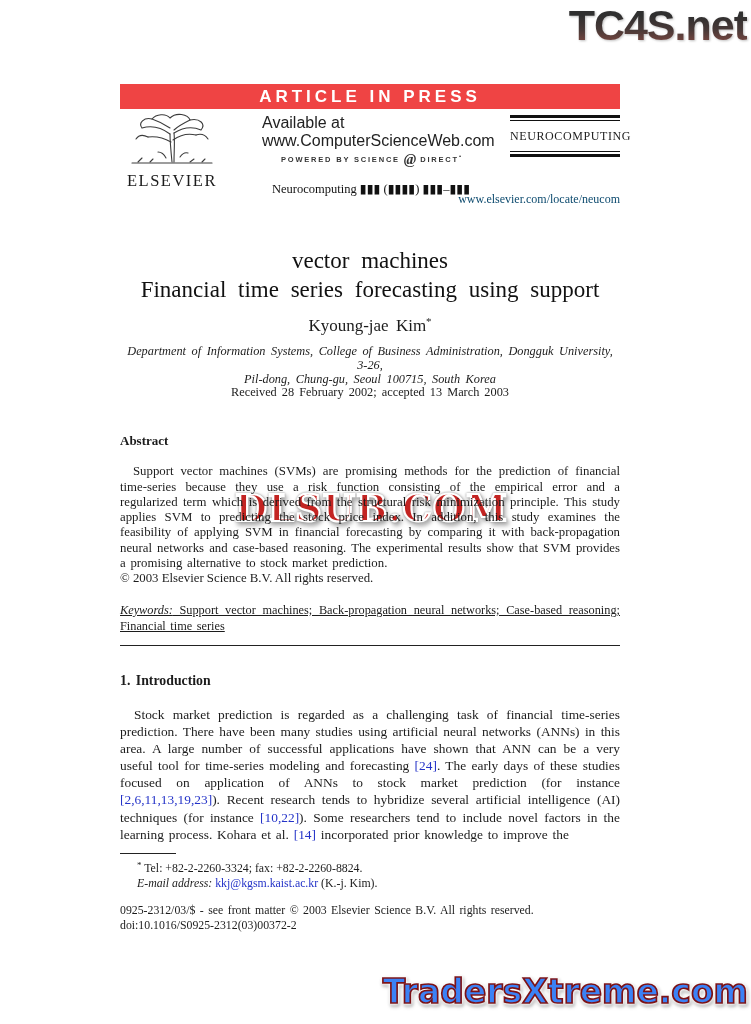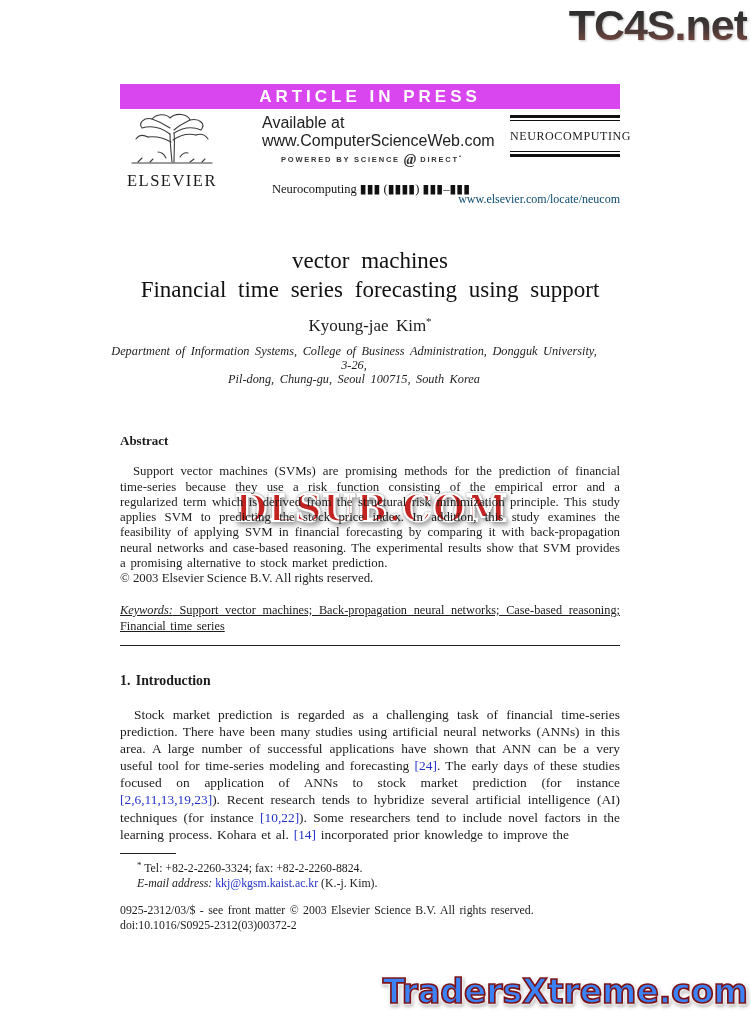--- a/index.html
+++ b/index.html
@@ -16,21 +16,21 @@
   .wm-mid{left:235px;top:486px;font-family:"DejaVu Serif",serif;font-weight:bold;
           font-size:37px;letter-spacing:1px;color:#c32422;
           -webkit-text-stroke:2.2px #ffffff;
           filter:drop-shadow(0 0 1px #9a9a9a) drop-shadow(2px 3px 2px rgba(60,60,60,0.45));}
   .wm-bot{right:3px;top:972px;font-family:"DejaVu Sans",sans-serif;font-weight:bold;
           font-size:33px;letter-spacing:0px;color:#3b82f6;
           -webkit-text-stroke:1.7px #7c1216;
           filter:drop-shadow(0 0 1.5px #ffffff) drop-shadow(0 0 1.5px #ffffff) drop-shadow(1px 2px 1px rgba(0,0,0,0.3));margin-left:39px;}
 
   
-  .banner{left:120px;top:84px;width:500px;height:25px;background:#d946ef;
+  .banner{left:120px;top:84px;width:500px;height:25px;background:#ef4444;
           font-family:"Liberation Sans",sans-serif;font-weight:bold;font-size:17px;
           letter-spacing:4px;color:#ffffff;text-align:center;line-height:25px;}
   .hdr{left:120px;top:110px;width:500px;height:95px;}
   .logo-box{position:absolute;left:0;top:2px;width:104px;text-align:center;}
   .logo-name{font-size:16.5px;letter-spacing:1.5px;margin-top:1px;}
   .hdr-center{position:absolute;left:142px;top:4px;width:218px;text-align:left;}
   .avail,.site{font-family:"Liberation Sans",sans-serif;font-size:16px;line-height:18px;color:#222;}
   .powered{margin-top:1px;text-align:center;font-family:"Liberation Sans",sans-serif;
            font-weight:bold;font-size:7.5px;letter-spacing:1.8px;color:#333;white-space:nowrap;}
   .powered .at{font-family:"Liberation Serif",serif;font-style:italic;font-weight:bold;
@@ -42,21 +42,21 @@
   .rule-thick{border-top:3.5px solid #111;margin-bottom:2px;}
   .rule-thin{border-top:1.2px solid #111;}
   .jname{text-align:center;font-size:12px;letter-spacing:0.6px;margin:8px 0 7px 0;color:#222;}
   .jurl{position:absolute;right:0;top:82px;font-size:12px;color:#0c4a6e;}
 
   
   .title{left:120px;top:246px;width:500px;text-align:center;font-size:23px;
          line-height:29px;word-spacing:6px;color:#111;}
   .author{left:120px;top:315px;width:500px;text-align:center;font-size:17px;word-spacing:3px;}
   .author sup{font-size:11px;vertical-align:6px;}
-  .affil{left:104px;top:344px;width:500px;text-align:center;font-style:italic;
+  .affil{left:120px;top:344px;width:500px;text-align:center;font-style:italic;
          font-size:12.3px;line-height:14px;word-spacing:2.5px;}
   .received{left:120px;top:385px;width:500px;text-align:center;font-size:12.3px;word-spacing:2px;}
 
   
   .abstract{left:120px;top:433px;width:500px;font-size:12.8px;line-height:15.3px;}
   .abstract h3{margin:0;font-size:13px;font-weight:bold;}
   .abs-body{margin-top:16px;text-align:justify;text-indent:13px;word-spacing:1.5px;}
   .abs-copy{text-align:left;}
   .keywords{left:120px;top:603px;width:500px;font-size:12.3px;line-height:15.5px;
             text-align:justify;word-spacing:1.5px;text-decoration:underline;}
@@ -140,20 +140,21 @@
 
   <div class="abs author">
     <span>Kyoung-jae Kim</span><sup>*</sup>
   </div>
 
   <div class="abs affil">
     <div>Department of Information Systems, College of Business Administration, Dongguk University, 3-26,</div>
     <div>Pil-dong, Chung-gu, Seoul 100715, South Korea</div>
   </div>
 
+  <div class="abs received">Received 28 February 2002; accepted 13 March 2003</div>
 
   <div class="abs abstract">
     <h3>Abstract</h3>
     <div class="abs-body">Support vector machines (SVMs) are promising methods for the prediction of financial time-series because they use a risk function consisting of the empirical error and a regularized term which is derived from the structural risk minimization principle. This study applies SVM to predicting the stock price index. In addition, this study examines the feasibility of applying SVM in financial forecasting by comparing it with back-propagation neural networks and case-based reasoning. The experimental results show that SVM provides a promising alternative to stock market prediction.</div>
     <div class="abs-copy">© 2003 Elsevier Science B.V. All rights reserved.</div>
   </div>
 
   <div class="abs keywords">
     <span class="kw-label">Keywords:</span><span> Support vector machines; Back-propagation neural networks; Case-based reasoning; Financial time series</span>
   </div>

